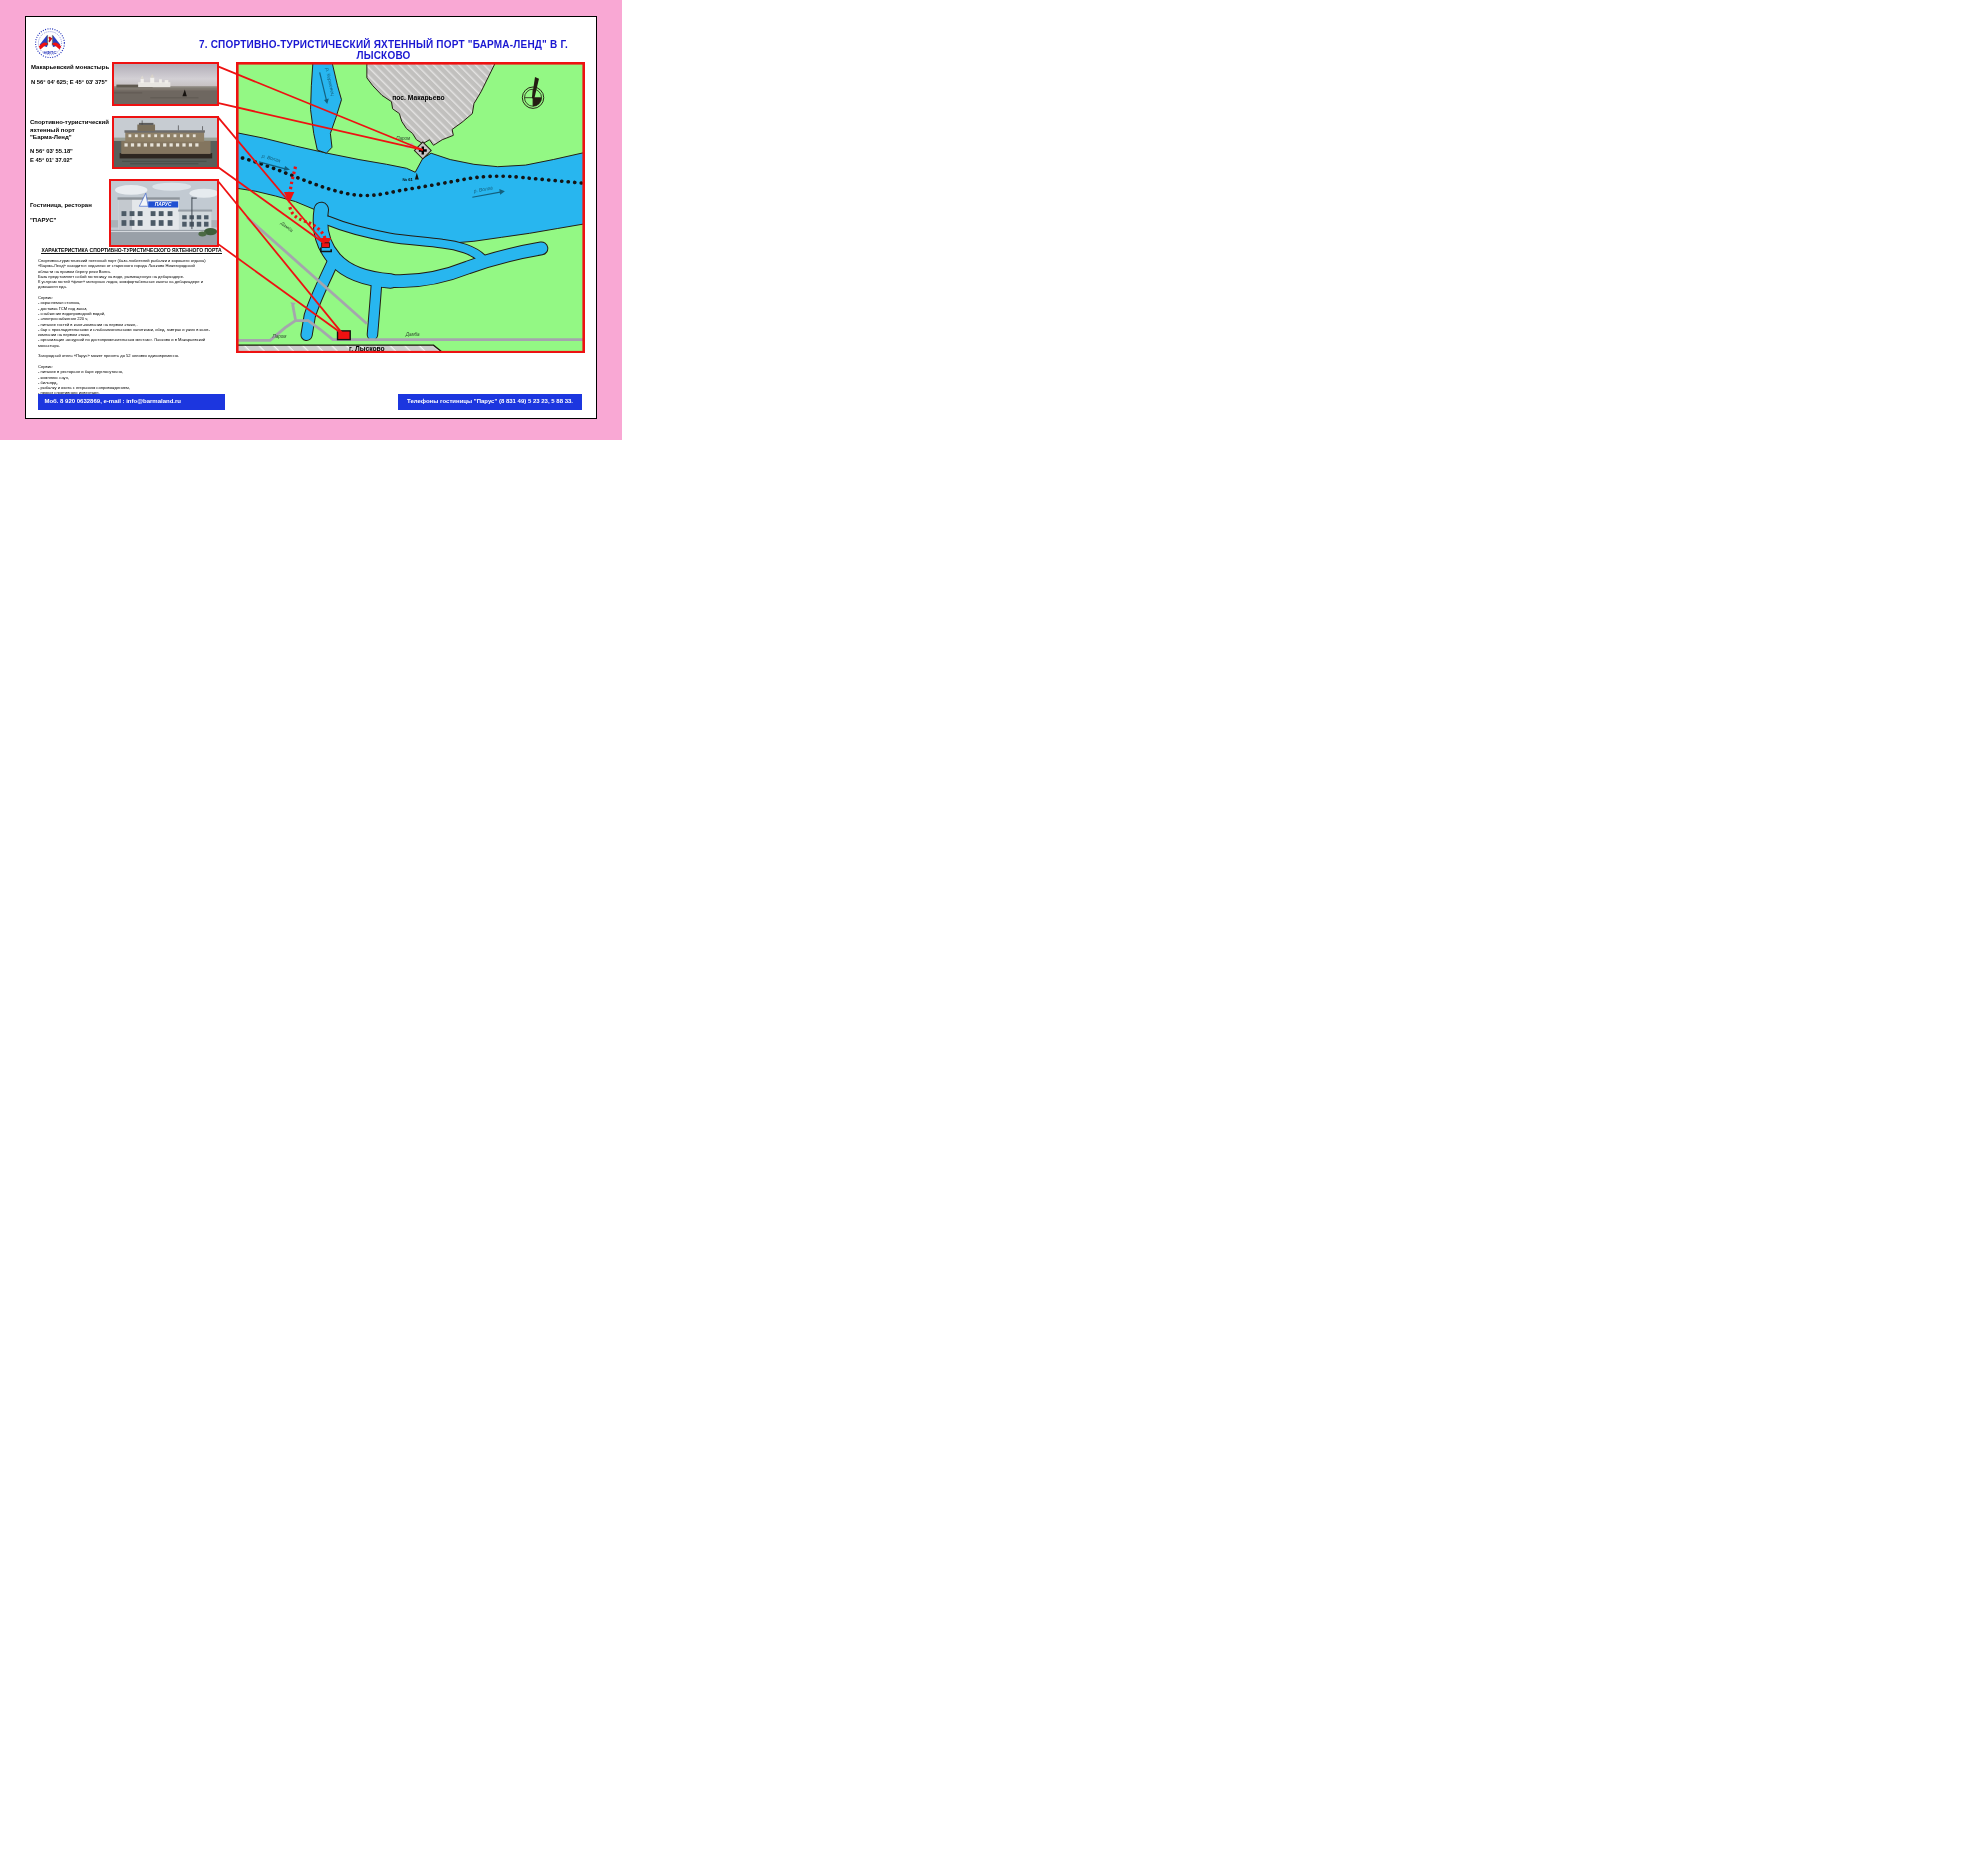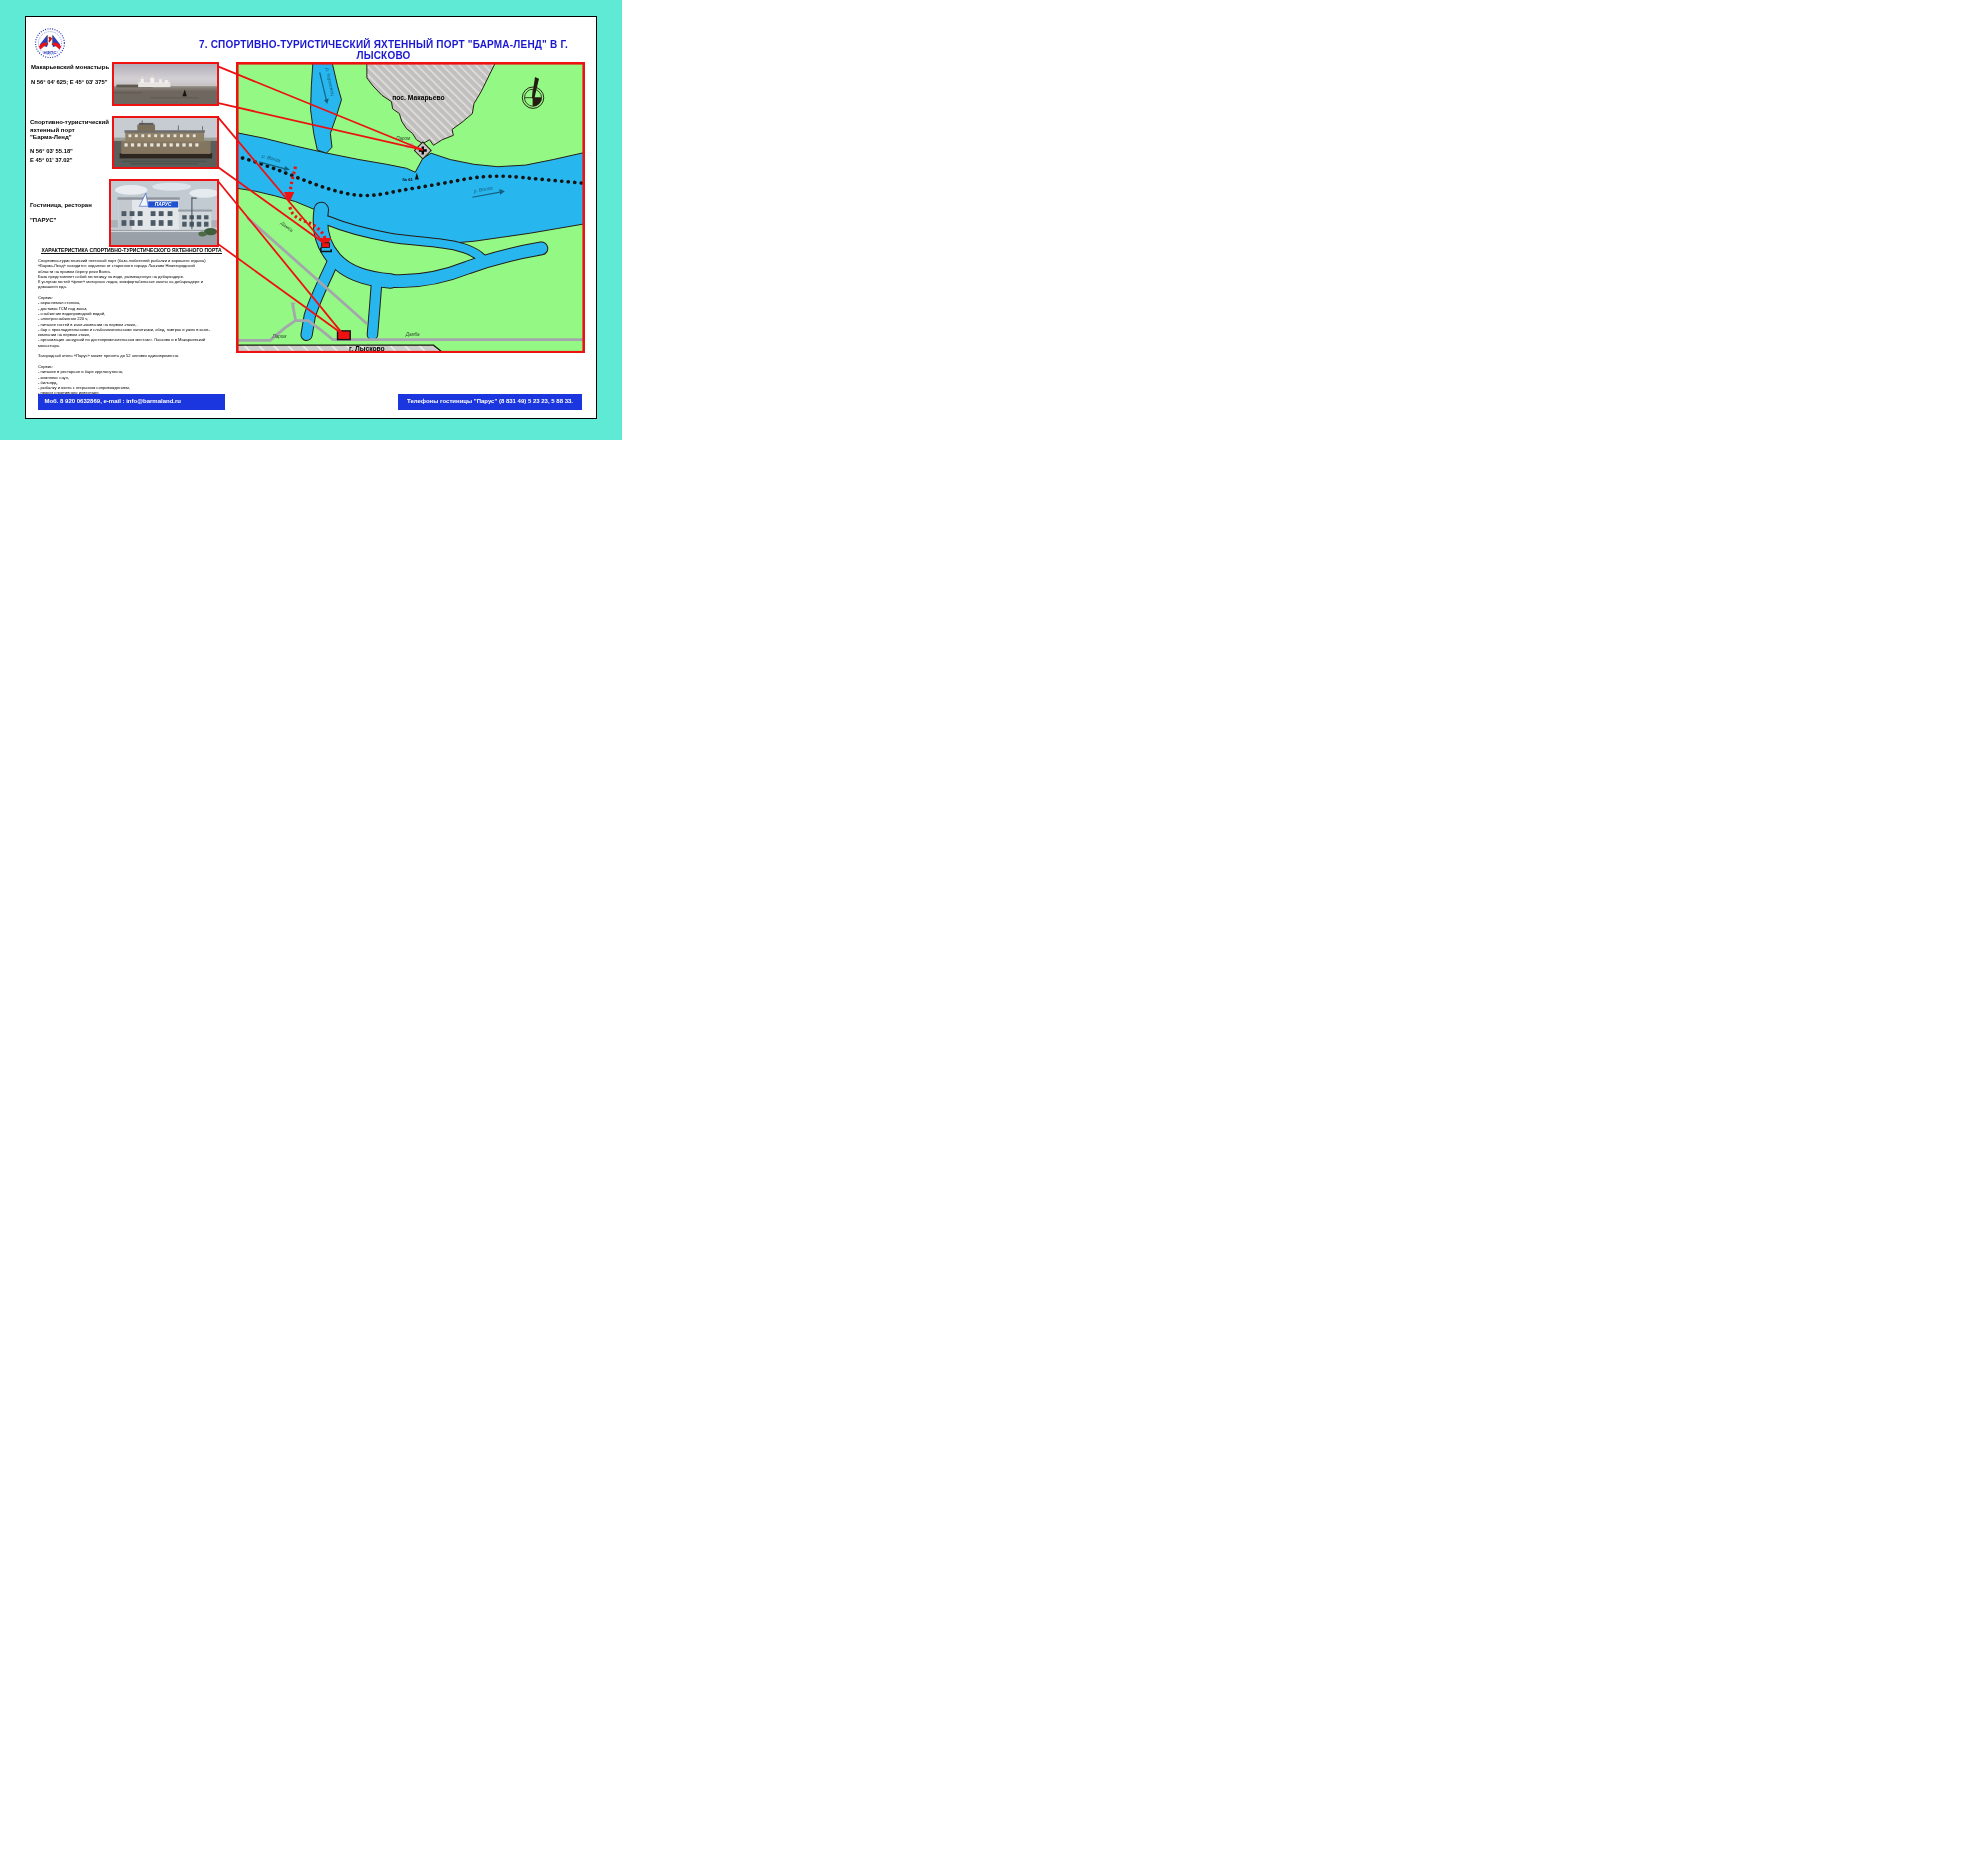--- a/index.html
+++ b/index.html
@@ -1,16 +1,16 @@
 <!DOCTYPE html>
 <html style="font-size:6.4px"><head>
 <meta charset="utf-8">
 <style>
   html,body{margin:0;padding:0;background:#fff;font-family:"Liberation Sans",sans-serif;}
-  #stage{position:relative;width:622px;height:440px;background:#5eead4;overflow:hidden;}
+  #stage{position:relative;width:622px;height:440px;background:#f9a8d4;overflow:hidden;}
   #panel{position:absolute;left:25px;top:16px;width:570px;height:401px;border:0.8px solid #000;background:#fff;}
   .abs{position:absolute;}
   #page-title{left:171px;top:39px;width:425px;text-align:center;font-size:10px;font-weight:bold;color:#1a17d2;letter-spacing:0.2px;}
   .side-label{color:#000;font-weight:bold;font-size:6px;line-height:7.5px;white-space:pre-line;}
   .coords{color:#000;font-weight:bold;font-size:5.8px;line-height:9px;white-space:pre-line;}
   .photo{box-sizing:border-box;border:2.8px solid #ee1111;background:#888;}
   .photo svg{display:block;width:100%;height:100%;}
   #char-head{left:38px;top:247px;width:187px;text-align:center;font-size:5px;font-weight:bold;color:#000;}
   #char-head span{border-bottom:1px solid #111;padding-bottom:0.4px;}
   #char-body{left:38px;top:258px;width:190px;font-size:4.1px;line-height:5.3px;color:#000;white-space:pre-line;}

